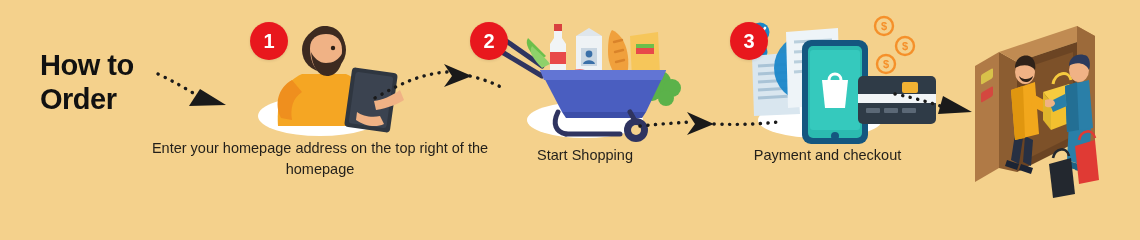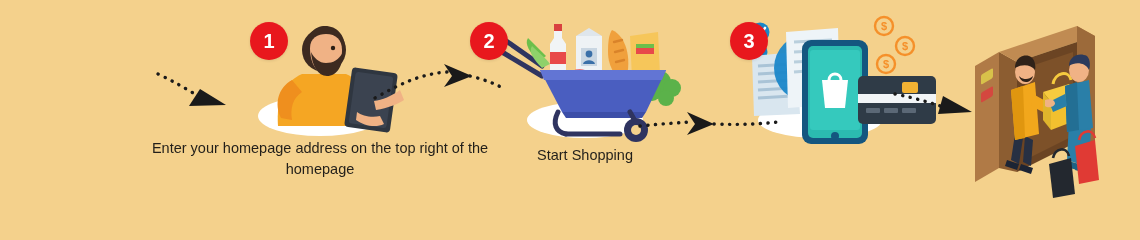--- a/index.html
+++ b/index.html
@@ -100,20 +100,24 @@
     width: 175px;
     height: 187px;
   }
   svg { display: block; overflow: visible; }
 </style>
 </head>
 <body>
 
 <div id="banner">
 
+  <div id="heading">
+    <span class="hl">How to</span>
+    <span class="hl">Order</span>
+  </div>
 
   <svg class="connector" viewBox="0 0 1140 205">
     <g fill="none" stroke="#1a1a1a" stroke-width="3.4" stroke-linecap="round" stroke-dasharray="0.2 7.5">
       <path d="M158 74 C 175 82, 190 91, 203 99"></path>
       <path d="M375 98 C 400 84, 420 74, 447 72"></path>
       <path d="M470 76 C 486 80, 495 84, 503 88"></path>
       <path d="M640 126 C 660 124, 675 123, 690 122"></path>
       <path d="M714 124 C 740 125, 760 124, 778 122"></path>
       <path d="M895 94 C 915 98, 932 103, 946 108"></path>
     </g>
@@ -282,20 +286,21 @@
           <circle cx="205" cy="38" r="9"></circle>
           <circle cx="186" cy="56" r="9"></circle>
         </g>
         <g fill="#f5902a" font-family="Liberation Sans, sans-serif" font-size="11" font-weight="bold" text-anchor="middle">
           <text x="184" y="22">$</text>
           <text x="205" y="42">$</text>
           <text x="186" y="60">$</text>
         </g>
       </svg>
     </div>
+    <div class="step-caption">Payment and checkout</div>
   </div>
 
   <div id="delivery-scene">
     <svg viewBox="0 0 175 187" width="175" height="187">
 
       <path d="M10 48 L 34 34 L 34 150 L 10 164 Z" fill="#b07a46"></path>
       <path d="M34 34 L 52 44 L 52 154 L 34 150 Z" fill="#8c5d31"></path>
 
       <path d="M34 34 L 112 8 L 130 18 L 52 44 Z" fill="#c08b52"></path>
 

